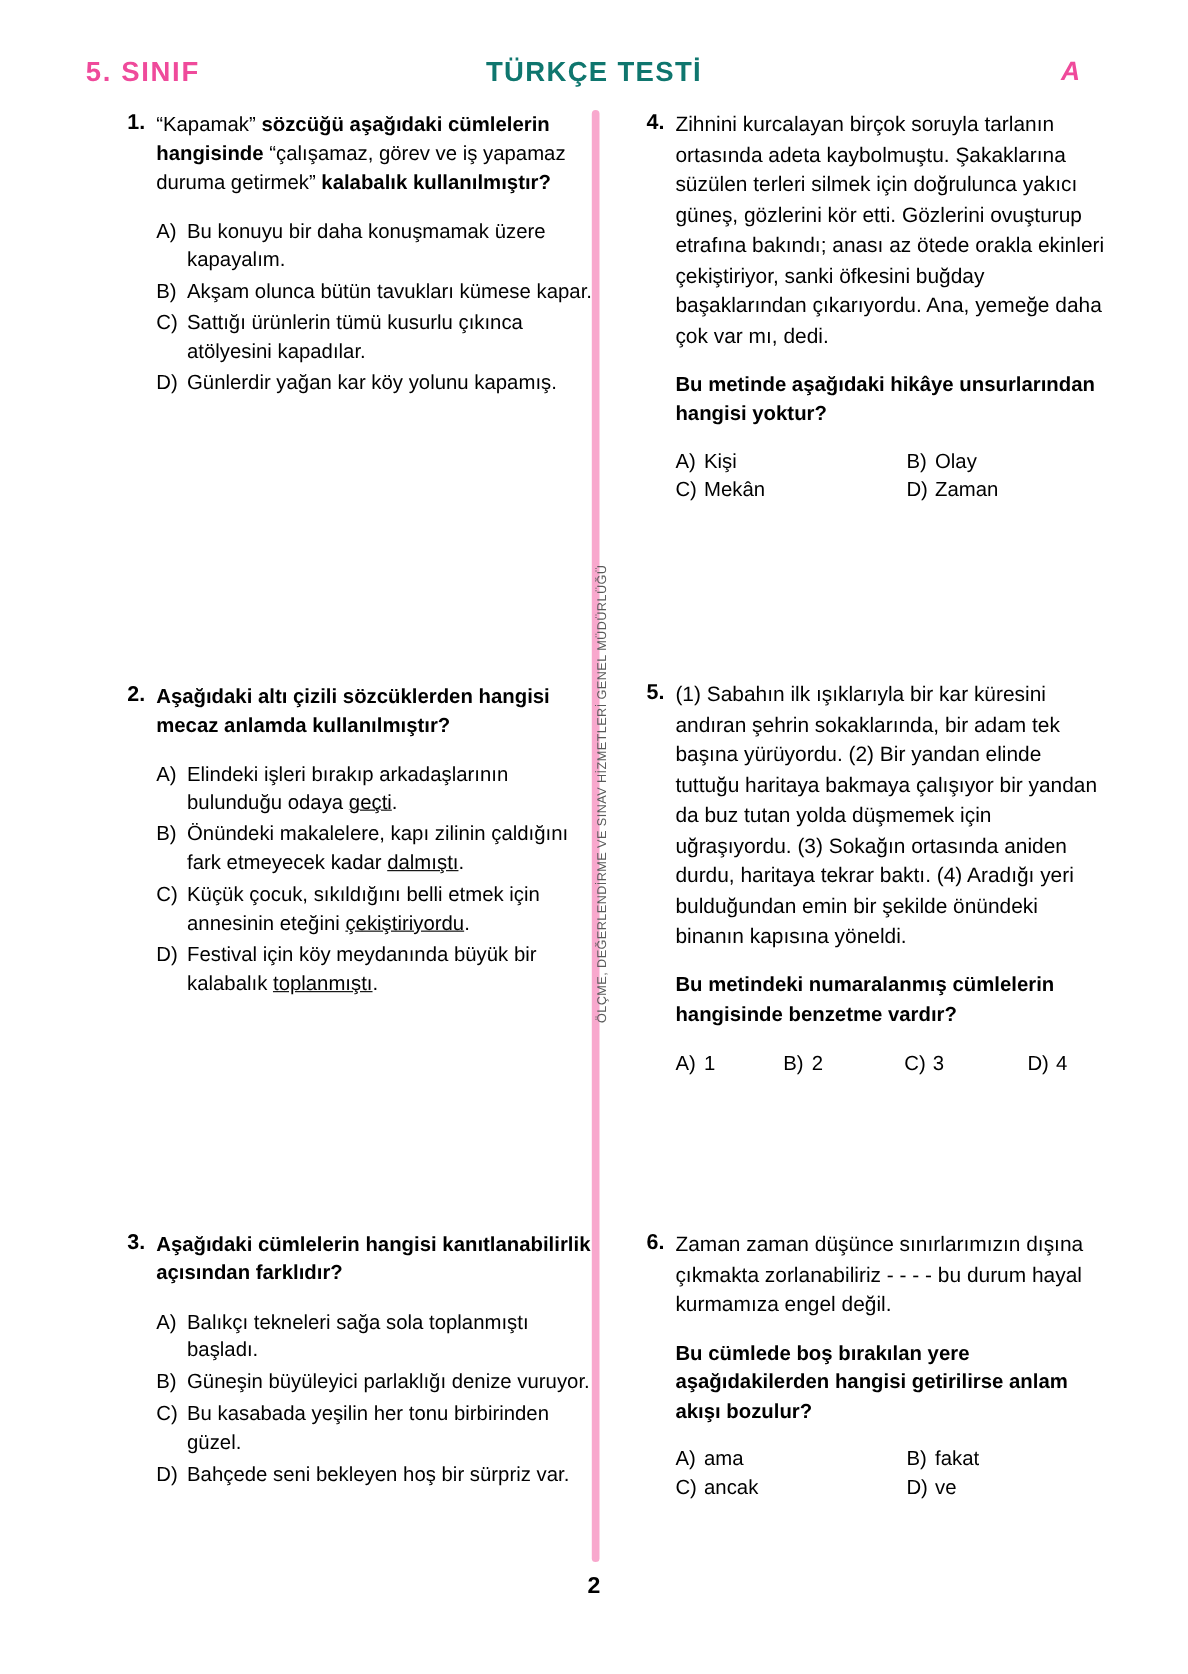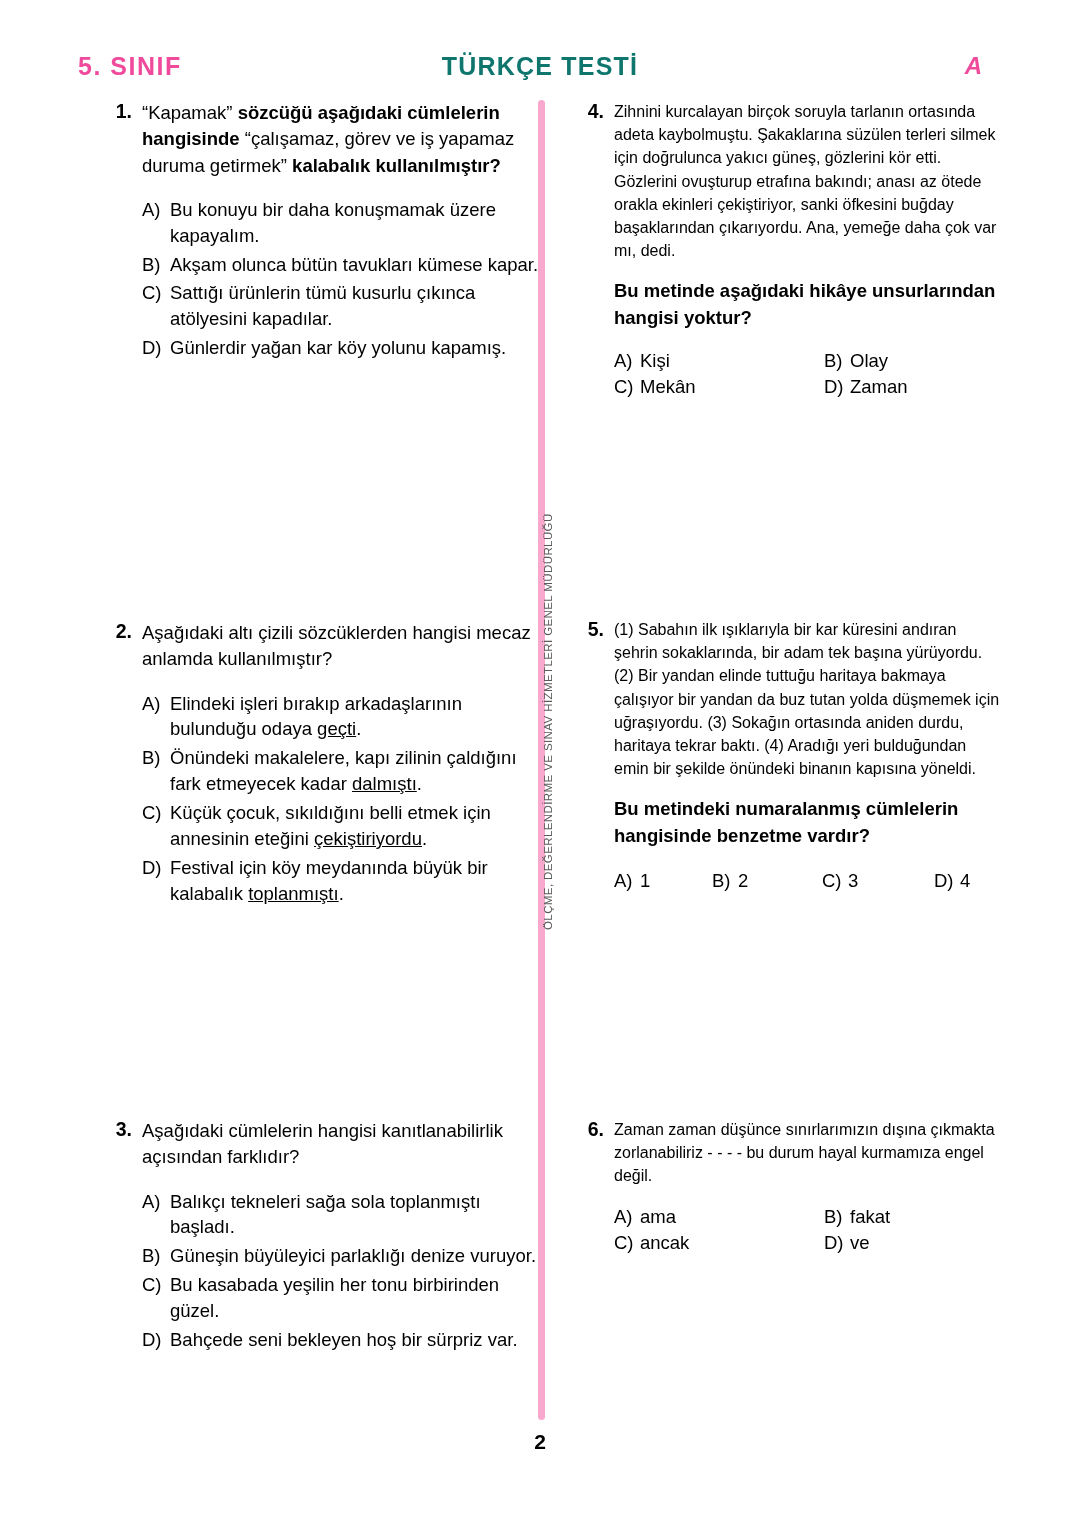--- a/index.html
+++ b/index.html
@@ -107,24 +107,24 @@
     text-align: right;
   }
   .q-body {
     margin-left: 42px;
   }
   .q-stem {
     font-size: 18.5px;
     line-height: 1.42;
     text-align: left;
   }
-  .q-stem.bold { font-weight: normal; }
+  .q-stem.bold { font-weight: bold; }
   .q-stem b { font-weight: bold; }
   .q-passage {
-    font-size: 16px;
+    font-size: 19px;
     line-height: 1.45;
     margin-bottom: 16px;
   }
   .q-question {
     font-size: 18.5px;
     line-height: 1.45;
     font-weight: bold;
     margin-bottom: 6px;
   }
   .q-question .u { }
@@ -326,20 +326,21 @@
             <span class="opt-text">4</span>
           </div>
         </div>
       </div>
     </div>
 
     <div class="question" id="q6">
       <div class="q-num">6.</div>
       <div class="q-body">
         <div class="q-passage">Zaman zaman düşünce sınırlarımızın dışına çıkmakta zorlanabiliriz - - - - bu durum hayal kurmamıza engel değil.</div>
+        <div class="q-question">Bu cümlede boş bırakılan yere aşağıdakilerden hangisi getirilirse anlam akışı bozulur?</div>
         <div class="options-grid2">
           <div class="cell">
             <span class="opt-letter">A)</span>
             <span class="opt-text">ama</span>
           </div>
           <div class="cell">
             <span class="opt-letter">B)</span>
             <span class="opt-text">fakat</span>
           </div>
           <div class="cell">

